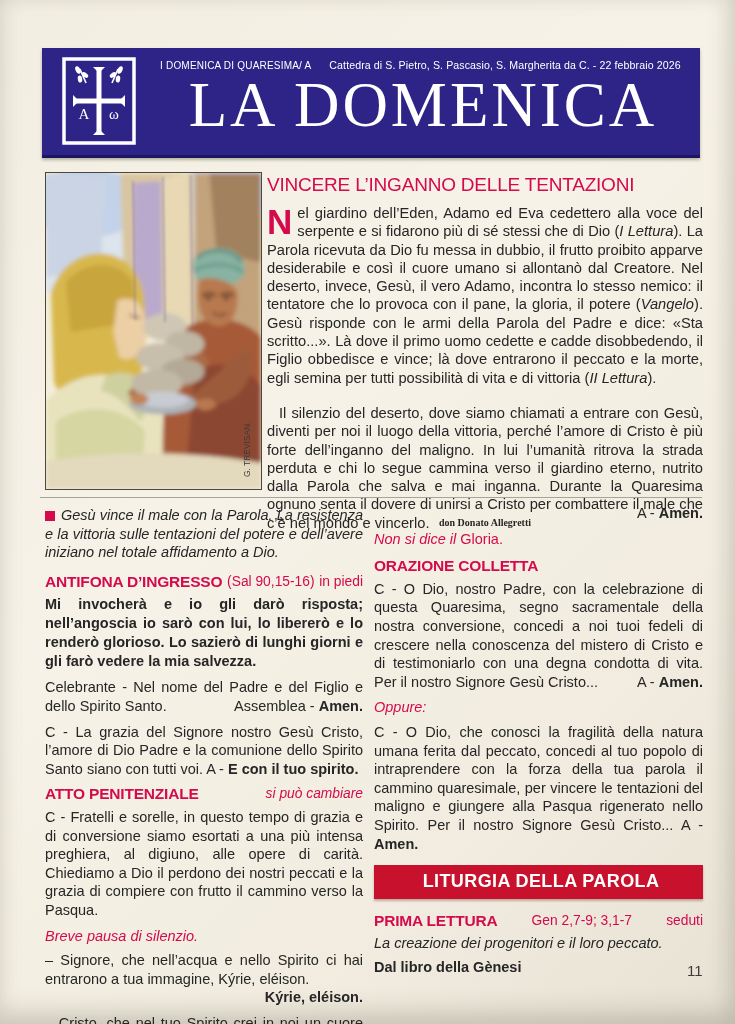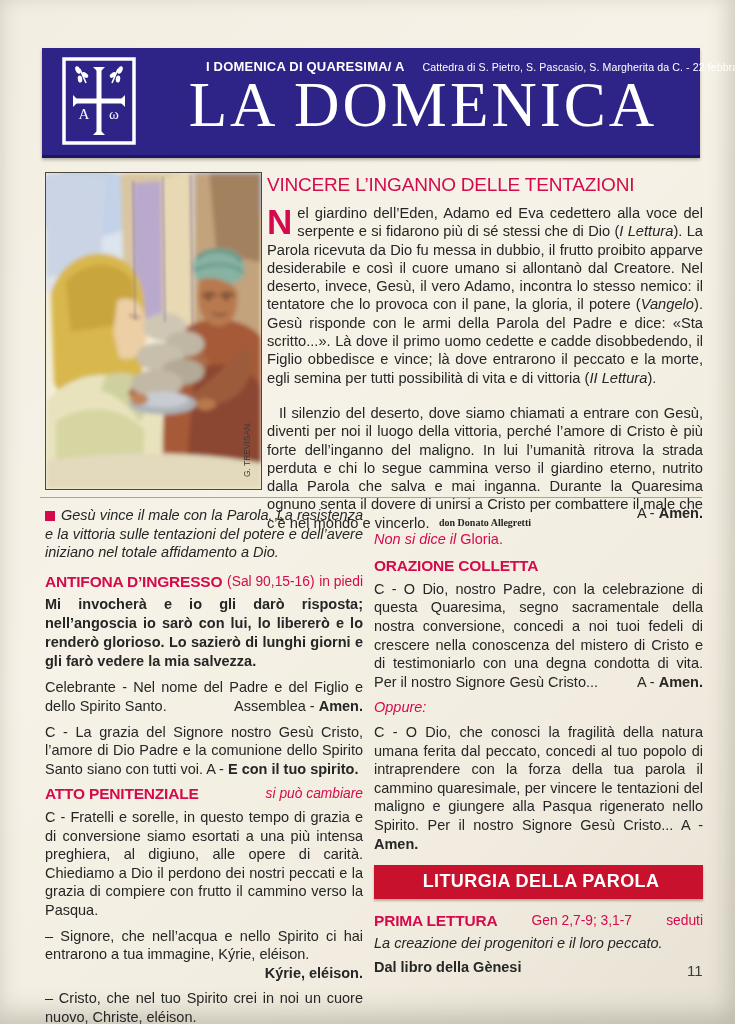--- a/index.html
+++ b/index.html
@@ -20,21 +20,21 @@
     position:absolute;left:42px;top:48px;width:658px;height:107px;
     background:#2e2487;
     border-bottom:3px solid #1c1560;
     box-shadow:0 2px 3px rgba(60,55,40,.35);
   }
   .logo-box{position:absolute;left:20px;top:9px;width:74px;height:88px;}
   .mast-kicker-row{
     position:absolute;left:118px;top:11px;right:8px;
     display:flex;align-items:baseline;gap:18px;white-space:nowrap;
   }
-  .kicker{color:#fff;font-weight:bold;font-size:13px;letter-spacing:.2px;margin-left:46px;}
+  .kicker{color:#fff;font-weight:normal;font-size:10px;letter-spacing:.2px;}
   .dateline{color:#fff;font-weight:normal;font-size:10.6px;letter-spacing:.1px;}
   .mast-title{
     position:absolute;left:108px;right:4px;top:26px;
     text-align:center;color:#fff;
     font-family:"Liberation Serif", serif;
     font-size:63px;font-weight:normal;letter-spacing:3px;
     line-height:1;
   }
 
   
@@ -244,20 +244,21 @@
     <p style="margin-bottom:0">Celebrante - Nel nome del Padre e del Figlio e dello Spirito Santo.</p>
     <div class="resp-line resp-up"><span style="font-weight:normal">Assemblea - </span><b>Amen.</b></div>
 
     <p><span>C - La grazia del Signore nostro Gesù Cristo, l’amore di Dio Padre e la comunione dello Spirito Santo siano con tutti voi. A - </span><b>E con il tuo spirito.</b></p>
 
     <div class="sect-row">
       <span class="sect-title">ATTO PENITENZIALE</span>
       <span class="sect-rubric rubric-italic">si può cambiare</span>
     </div>
     <p>C - Fratelli e sorelle, in questo tempo di grazia e di conversione siamo esortati a una più intensa preghiera, al digiuno, alle opere di carità. Chiediamo a Dio il perdono dei nostri peccati e la grazia di compiere con frutto il cammino verso la Pasqua.</p>
+    <p class="red-italic" style="margin-bottom:6px">Breve pausa di silenzio.</p>
 
     <p style="margin-bottom:0">– Signore, che nell’acqua e nello Spirito ci hai entrarono a tua immagine, Kýrie, eléison.</p>
     <div class="resp-line">Kýrie, eléison.</div>
 
     <p style="margin-bottom:0">– Cristo, che nel tuo Spirito crei in noi un cuore nuovo, Christe, eléison.</p>
 
   </div>
 
   <div class="col col-right">
 

